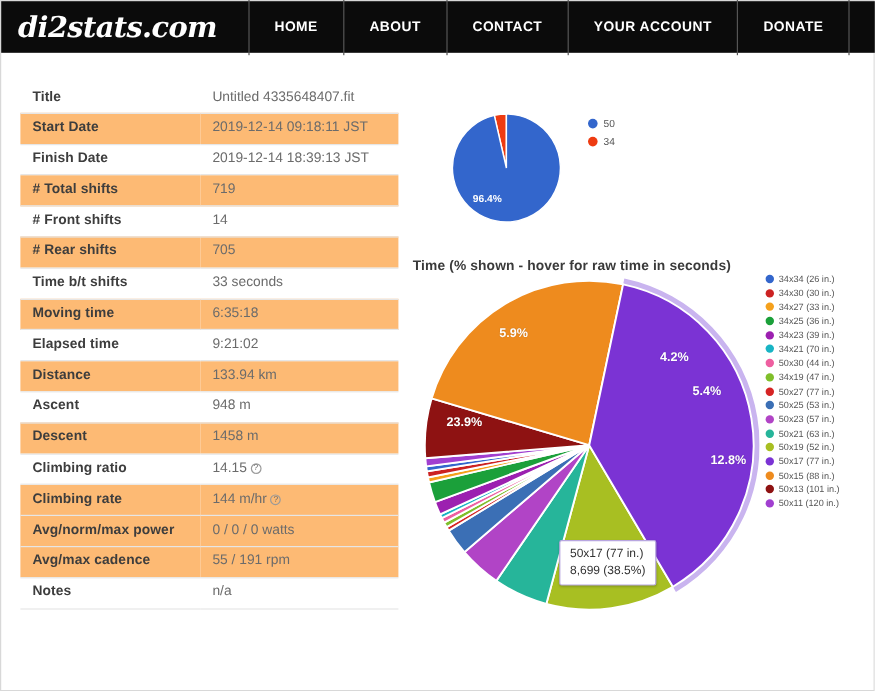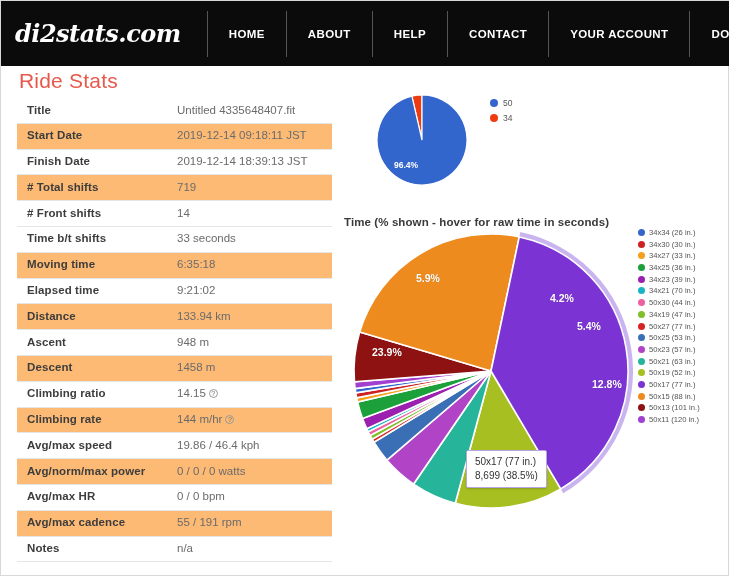--- a/index.html
+++ b/index.html
@@ -13,21 +13,21 @@
   #page {
     position: relative;
     width: 729px; height: 576px;
     background: #ffffff;
     border: 1px solid #d8d8d8;
   }
 
   
   #navbar {
     position: absolute; left: 0; top: 0;
-    width: 729px; height: 65px;
+    width: 729px; height: 43px;
     background: #0b0b0b;
     display: flex; align-items: center;
   }
   #brand {
     color: #ffffff;
     font-family: "DejaVu Serif", "Liberation Serif", serif;
     font-style: italic;
     font-size: 24px;
     font-weight: 700;
     letter-spacing: -0.5px;
@@ -165,29 +165,27 @@
 </head>
 <body>
 
 <div id="page">
 
   <div id="navbar">
     <div id="brand">di2stats.com</div>
     <div id="navlinks">
       <div class="navitem">HOME</div>
       <div class="navitem">ABOUT</div>
-      <div class="navitem">HELP</div>
       <div class="navitem">CONTACT</div>
       <div class="navitem">YOUR ACCOUNT</div>
       <div class="navitem">DONATE</div>
     </div>
   </div>
 
   <div id="leftcol">
-    <h1 id="pagetitle">Ride Stats</h1>
     <table id="stats">
       <tbody id="stats-body">
           <tr class="">
             <td class="k">Title</td>
             <td class="v"><span>Untitled 4335648407.fit</span></td>
           </tr>
           <tr class="alt">
             <td class="k">Start Date</td>
             <td class="v"><span>2019-12-14 09:18:11 JST</span></td>
           </tr>
@@ -196,20 +194,24 @@
             <td class="v"><span>2019-12-14 18:39:13 JST</span></td>
           </tr>
           <tr class="alt">
             <td class="k"># Total shifts</td>
             <td class="v"><span>719</span></td>
           </tr>
           <tr class="">
             <td class="k"># Front shifts</td>
             <td class="v"><span>14</span></td>
           </tr>
+          <tr class="alt">
+            <td class="k"># Rear shifts</td>
+            <td class="v"><span>705</span></td>
+          </tr>
           <tr class="">
             <td class="k">Time b/t shifts</td>
             <td class="v"><span>33 seconds</span></td>
           </tr>
           <tr class="alt">
             <td class="k">Moving time</td>
             <td class="v"><span>6:35:18</span></td>
           </tr>
           <tr class="">
             <td class="k">Elapsed time</td>
@@ -228,31 +230,23 @@
             <td class="v"><span>1458 m</span></td>
           </tr>
           <tr class="">
             <td class="k">Climbing ratio</td>
             <td class="v"><span>14.15</span><span class="qm">?</span></td>
           </tr>
           <tr class="alt">
             <td class="k">Climbing rate</td>
             <td class="v"><span>144 m/hr</span><span class="qm">?</span></td>
           </tr>
-          <tr class="">
-            <td class="k">Avg/max speed</td>
-            <td class="v"><span>19.86 / 46.4 kph</span></td>
-          </tr>
           <tr class="alt">
             <td class="k">Avg/norm/max power</td>
             <td class="v"><span>0 / 0 / 0 watts</span></td>
-          </tr>
-          <tr class="">
-            <td class="k">Avg/max HR</td>
-            <td class="v"><span>0 / 0 bpm</span></td>
           </tr>
           <tr class="alt">
             <td class="k">Avg/max cadence</td>
             <td class="v"><span>55 / 191 rpm</span></td>
           </tr>
           <tr class="">
             <td class="k">Notes</td>
             <td class="v"><span>n/a</span></td>
           </tr>
         </tbody>

